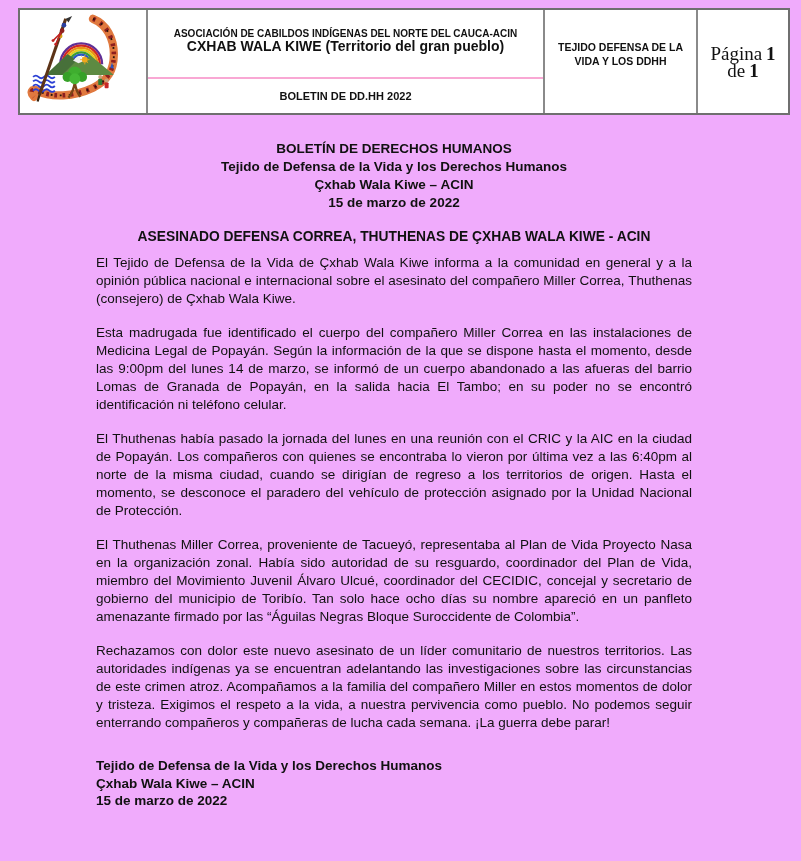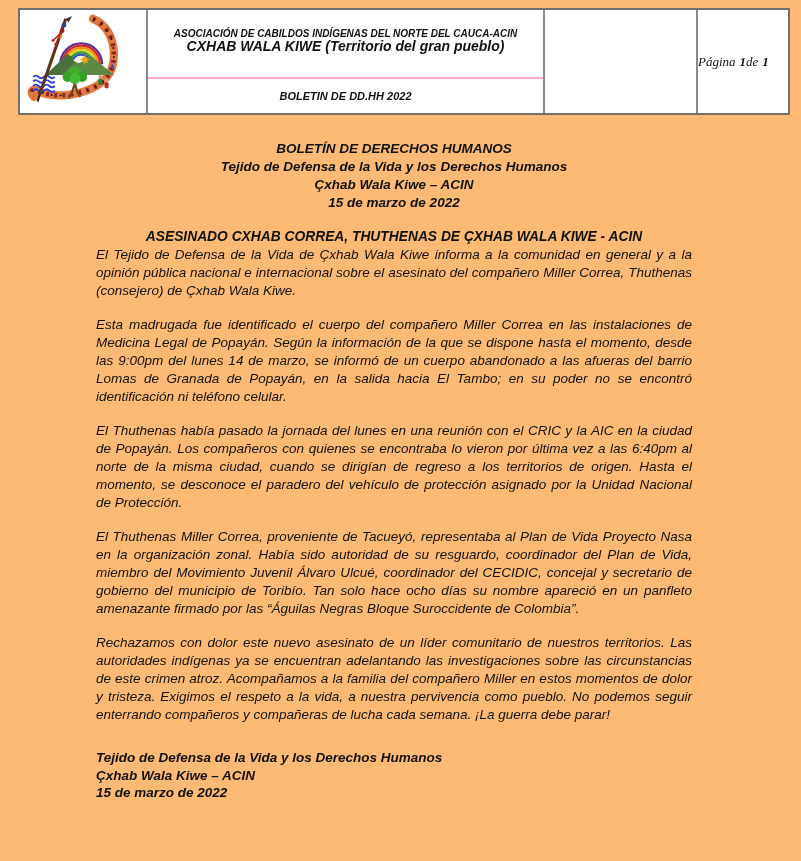--- a/index.html
+++ b/index.html
@@ -3,21 +3,21 @@
 <meta charset="utf-8">
 <style>
   html, body { margin: 0; padding: 0; background: #ffffff; }
   body {
     width: 801px; height: 861px;
     font-family: "Liberation Sans", sans-serif;
     color: #111;
     position: relative;
     overflow: hidden;
   }
-  .page { position: absolute; inset: 0; background: #fdba74; font-style: italic; }
+  .page { position: absolute; inset: 0; background: #f0abfc; }
 
   
   .header-table {
     position: absolute; left: 18px; top: 8px;
     width: 772px; height: 107px;
     display: flex;
     border: 2px solid #6f6f6f;
     box-sizing: border-box;
     background: #fff;
   }
@@ -50,40 +50,40 @@
     width: 153px;
     border-left: 2px solid #8a8a8a;
     display: flex; flex-direction: column; align-items: center; justify-content: center;
     text-align: center; padding: 4px 6px;
     font-weight: bold; font-size: 10.5px; line-height: 13.5px;
   }
   .tejido-top { margin-bottom: 14px; }
   .cell-page {
     width: 92px;
     border-left: 2px solid #8a8a8a;
-    display: flex; flex-direction: row; align-items: center; 
+    display: flex; flex-direction: column; align-items: center; justify-content: center;
     font-family: "Liberation Serif", serif;
-    font-size: 13px; line-height: 17px;
+    font-size: 19px; line-height: 17px;
   }
   .pagenum-line b { margin-left: 4px; }
 
   
   .content {
     position: absolute; left: 96px; top: 140px; width: 596px;
   }
   .title-block {
     text-align: center; font-weight: bold;
     font-size: 13.5px; line-height: 18px;
   }
   .headline {
     margin-top: 16px;
     text-align: center; font-weight: bold;
     font-size: 13.8px; line-height: 18px;
   }
-  .bodytext { margin-top: 0; }
+  .bodytext { margin-top: 8px; }
   .bodytext p {
     margin: 0 0 17px 0;
     font-size: 13.5px; line-height: 17.8px;
     text-align: justify;
   }
   .signature {
     margin-top: 26px;
     font-weight: bold; font-size: 13.5px; line-height: 17.5px;
   }
 </style>
@@ -165,20 +165,21 @@
 
     <div class="cell cell-org">
       <div class="org-top">
         <div class="org-line1">ASOCIACIÓN DE CABILDOS INDÍGENAS DEL NORTE DEL CAUCA-ACIN</div>
         <div class="org-line2">CXHAB WALA KIWE  (Territorio del gran pueblo)</div>
       </div>
       <div class="org-bottom">BOLETIN DE DD.HH 2022</div>
     </div>
 
     <div class="cell cell-tejido">
+      <div class="tejido-top">TEJIDO DEFENSA DE LA VIDA Y LOS DDHH</div>
     </div>
 
     <div class="cell cell-page">
       <div class="pagenum-line">
         <span>Página</span><b>1</b>
       </div>
       <div class="pagenum-line">
         <span>de</span><b>1</b>
       </div>
     </div>
@@ -187,21 +188,21 @@
 
   <div class="content">
 
     <div class="title-block">
       <div>BOLETÍN DE DERECHOS HUMANOS</div>
       <div>Tejido de Defensa de la Vida y los Derechos Humanos</div>
       <div>Çxhab Wala Kiwe – ACIN</div>
       <div>15 de marzo de 2022</div>
     </div>
 
-    <div class="headline">ASESINADO CXHAB CORREA, THUTHENAS DE ÇXHAB WALA KIWE - ACIN</div>
+    <div class="headline">ASESINADO DEFENSA CORREA, THUTHENAS DE ÇXHAB WALA KIWE - ACIN</div>
 
     <div class="bodytext">
       <p>El Tejido de Defensa de la Vida de Çxhab Wala Kiwe informa a la comunidad en general y a la opinión pública nacional e internacional sobre el asesinato del compañero Miller Correa, Thuthenas (consejero) de Çxhab Wala Kiwe.</p>
       <p>Esta madrugada fue identificado el cuerpo del compañero Miller Correa en las instalaciones de Medicina Legal de Popayán. Según la información de la que se dispone hasta el momento, desde las 9:00pm del lunes 14 de marzo, se informó de un cuerpo abandonado a las afueras del barrio Lomas de Granada de Popayán, en la salida hacia El Tambo; en su poder no se encontró identificación ni teléfono celular.</p>
       <p>El Thuthenas había pasado la jornada del lunes en una reunión con el CRIC y la AIC en la ciudad de Popayán. Los compañeros con quienes se encontraba lo vieron por última vez a las 6:40pm al norte de la misma ciudad, cuando se dirigían de regreso a los territorios de origen. Hasta el momento, se desconoce el paradero del vehículo de protección asignado por la Unidad Nacional de Protección.</p>
       <p>El Thuthenas Miller Correa, proveniente de Tacueyó, representaba al Plan de Vida Proyecto Nasa en la organización zonal. Había sido autoridad de su resguardo, coordinador del Plan de Vida, miembro del Movimiento Juvenil Álvaro Ulcué, coordinador del CECIDIC, concejal y secretario de gobierno del municipio de Toribío. Tan solo hace ocho días su nombre apareció en un panfleto amenazante firmado por las “Águilas Negras Bloque Suroccidente de Colombia”.</p>
       <p>Rechazamos con dolor este nuevo asesinato de un líder comunitario de nuestros territorios. Las autoridades indígenas ya se encuentran adelantando las investigaciones sobre las circunstancias de este crimen atroz. Acompañamos a la familia del compañero Miller en estos momentos de dolor y tristeza. Exigimos el respeto a la vida, a nuestra pervivencia como pueblo. No podemos seguir enterrando compañeros y compañeras de lucha cada semana. ¡La guerra debe parar!</p>
     </div>
 
     <div class="signature">

